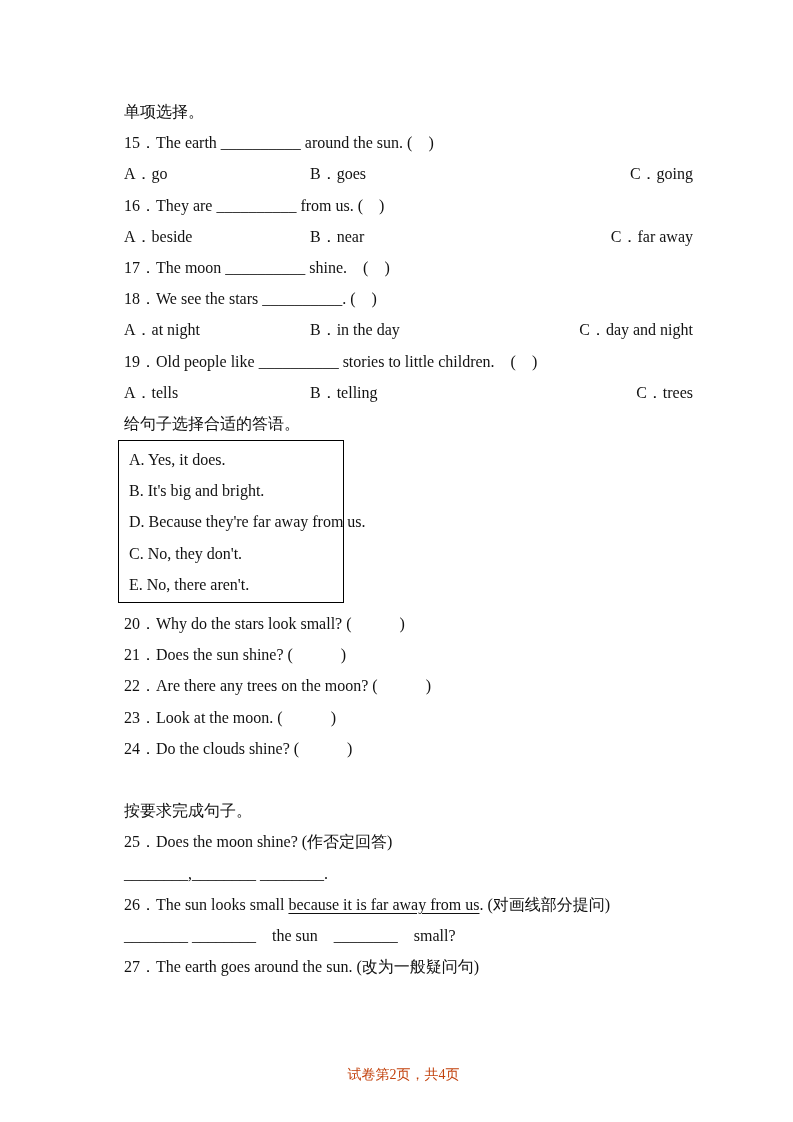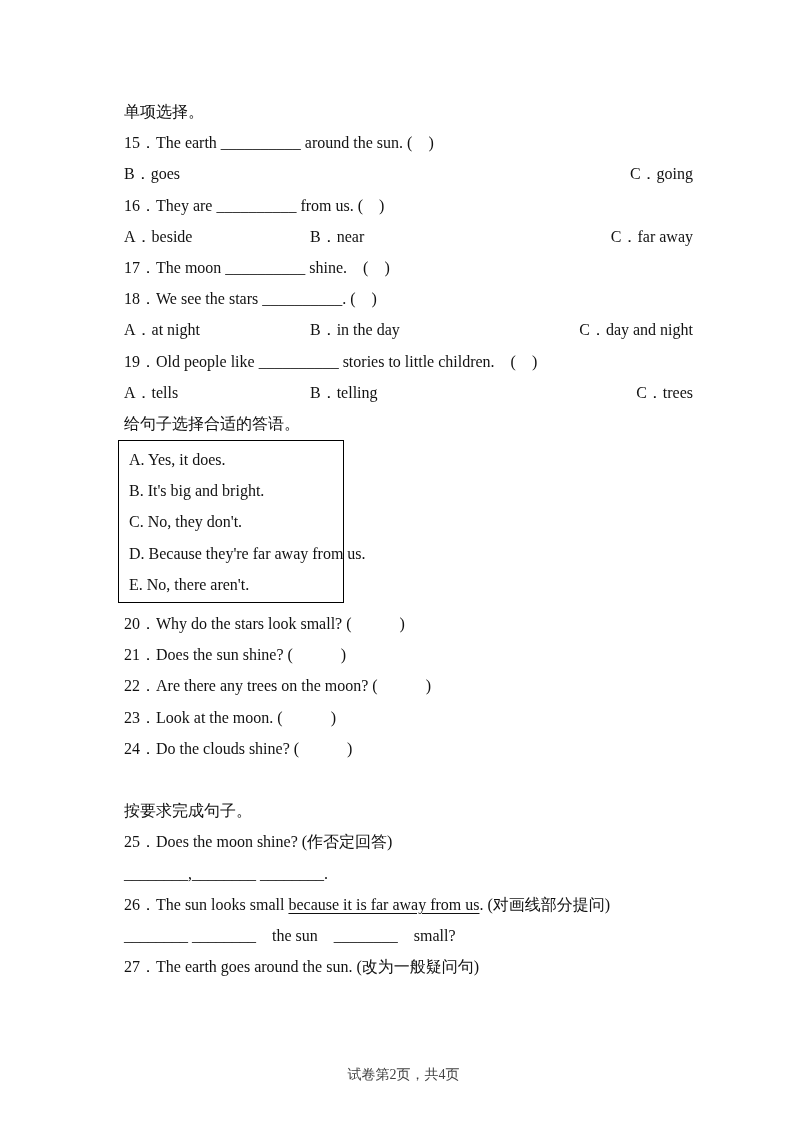--- a/index.html
+++ b/index.html
@@ -49,35 +49,36 @@
   .spacer-line {
     height: 31.2px;
   }
   .footer {
     position: absolute;
     left: 0;
     right: 0;
     top: 1066px;
     text-align: center;
     font-size: 14px;
-    color: #404040;
+    color: #c2410c;
     font-family: "Liberation Serif", "DejaVu Serif", serif;
     margin-left: 14px;
   }
 </style>
 </head>
 <body>
 
 <div class="page">
   <main class="content">
 
     <div class="line">单项选择。</div>
 
     <div class="line">15．The earth __________ around the sun. (　)</div>
     <div class="line options-row">
+      <span class="opt-a">A．go</span>
       <span class="opt-b">B．goes</span>
       <span class="opt-c">C．going</span>
     </div>
 
     <div class="line">16．They are __________ from us. (　)</div>
     <div class="line options-row">
       <span class="opt-a">A．beside</span>
       <span class="opt-b">B．near</span>
       <span class="opt-c">C．far away</span>
     </div>
@@ -96,22 +97,22 @@
       <span class="opt-a">A．tells</span>
       <span class="opt-b">B．telling</span>
       <span class="opt-c">C．trees</span>
     </div>
 
     <div class="line">给句子选择合适的答语。</div>
 
     <div class="answer-bank">
       <div class="line">A. Yes, it does.</div>
       <div class="line">B. It's big and bright.</div>
+      <div class="line">D. Because they're far away from us.</div>
       <div class="line">C. No, they don't.</div>
-      <div class="line">D. Because they're far away from us.</div>
       <div class="line">E. No, there aren't.</div>
     </div>
 
     <div class="line">20．Why do the stars look small? (　　　)</div>
     <div class="line">21．Does the sun shine? (　　　)</div>
     <div class="line">22．Are there any trees on the moon? (　　　)</div>
     <div class="line">23．Look at the moon. (　　　)</div>
     <div class="line">24．Do the clouds shine? (　　　)</div>
 
     <div class="spacer-line"></div>

